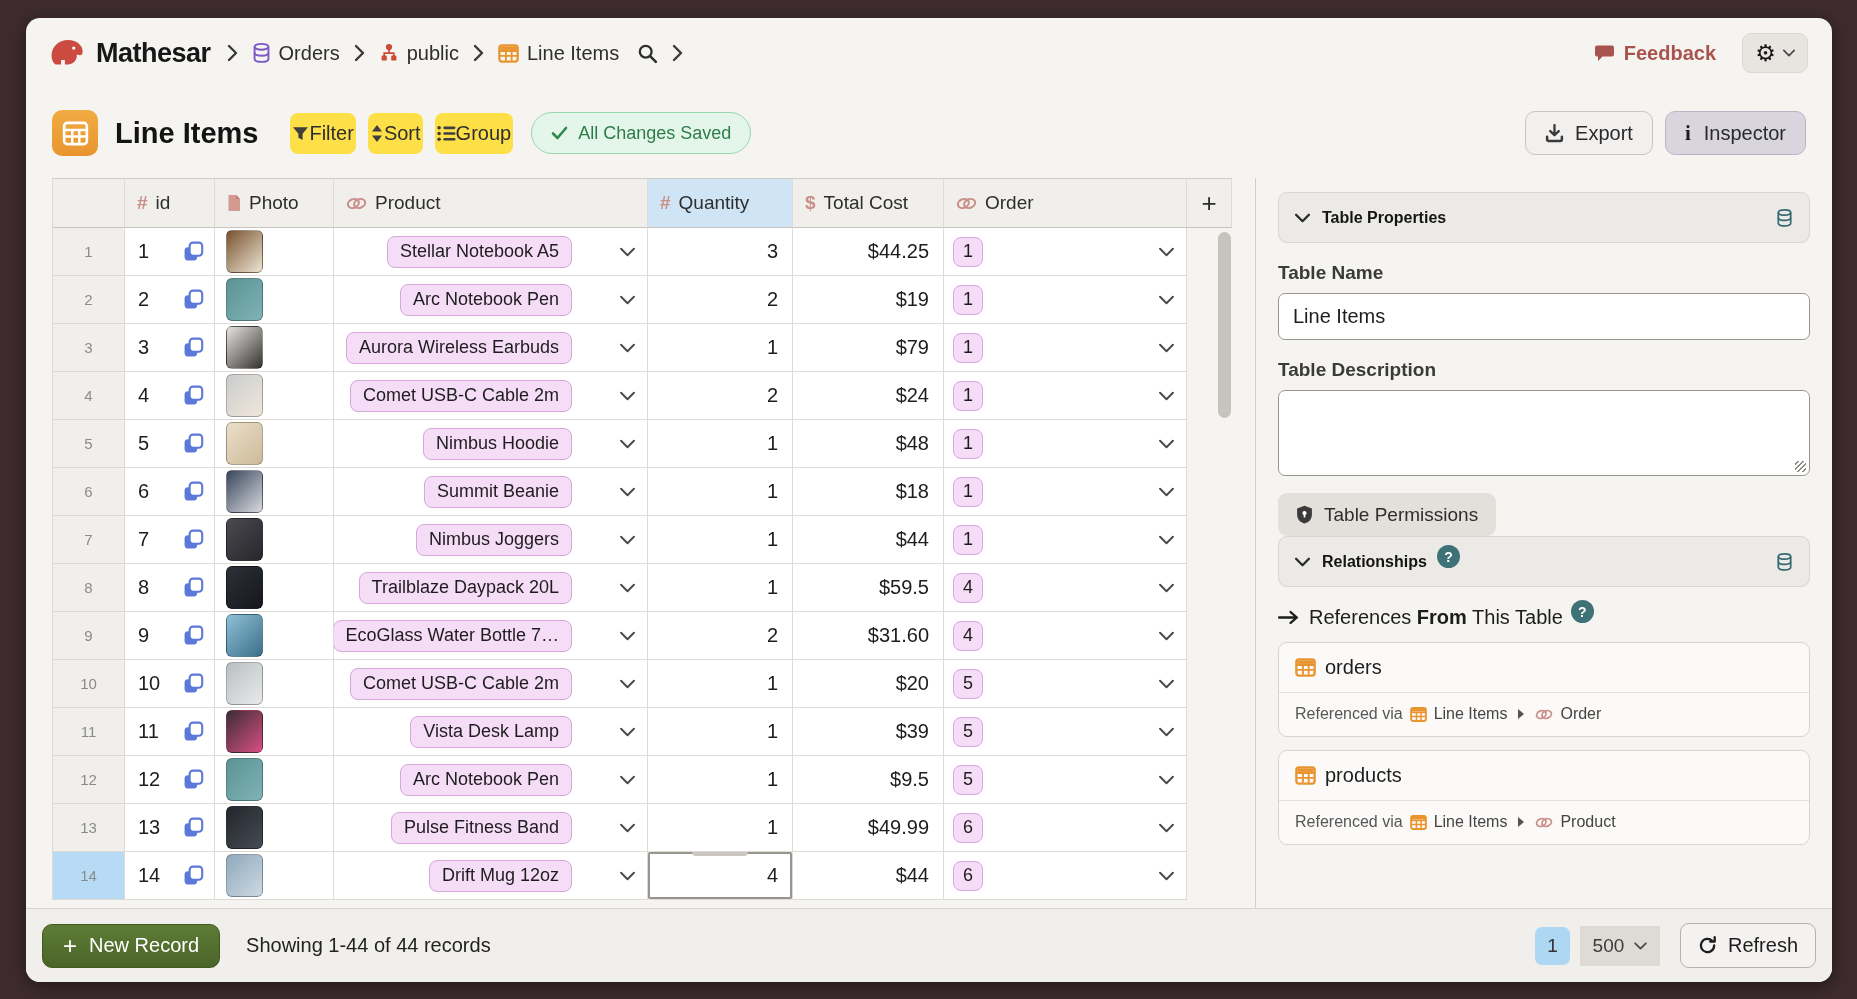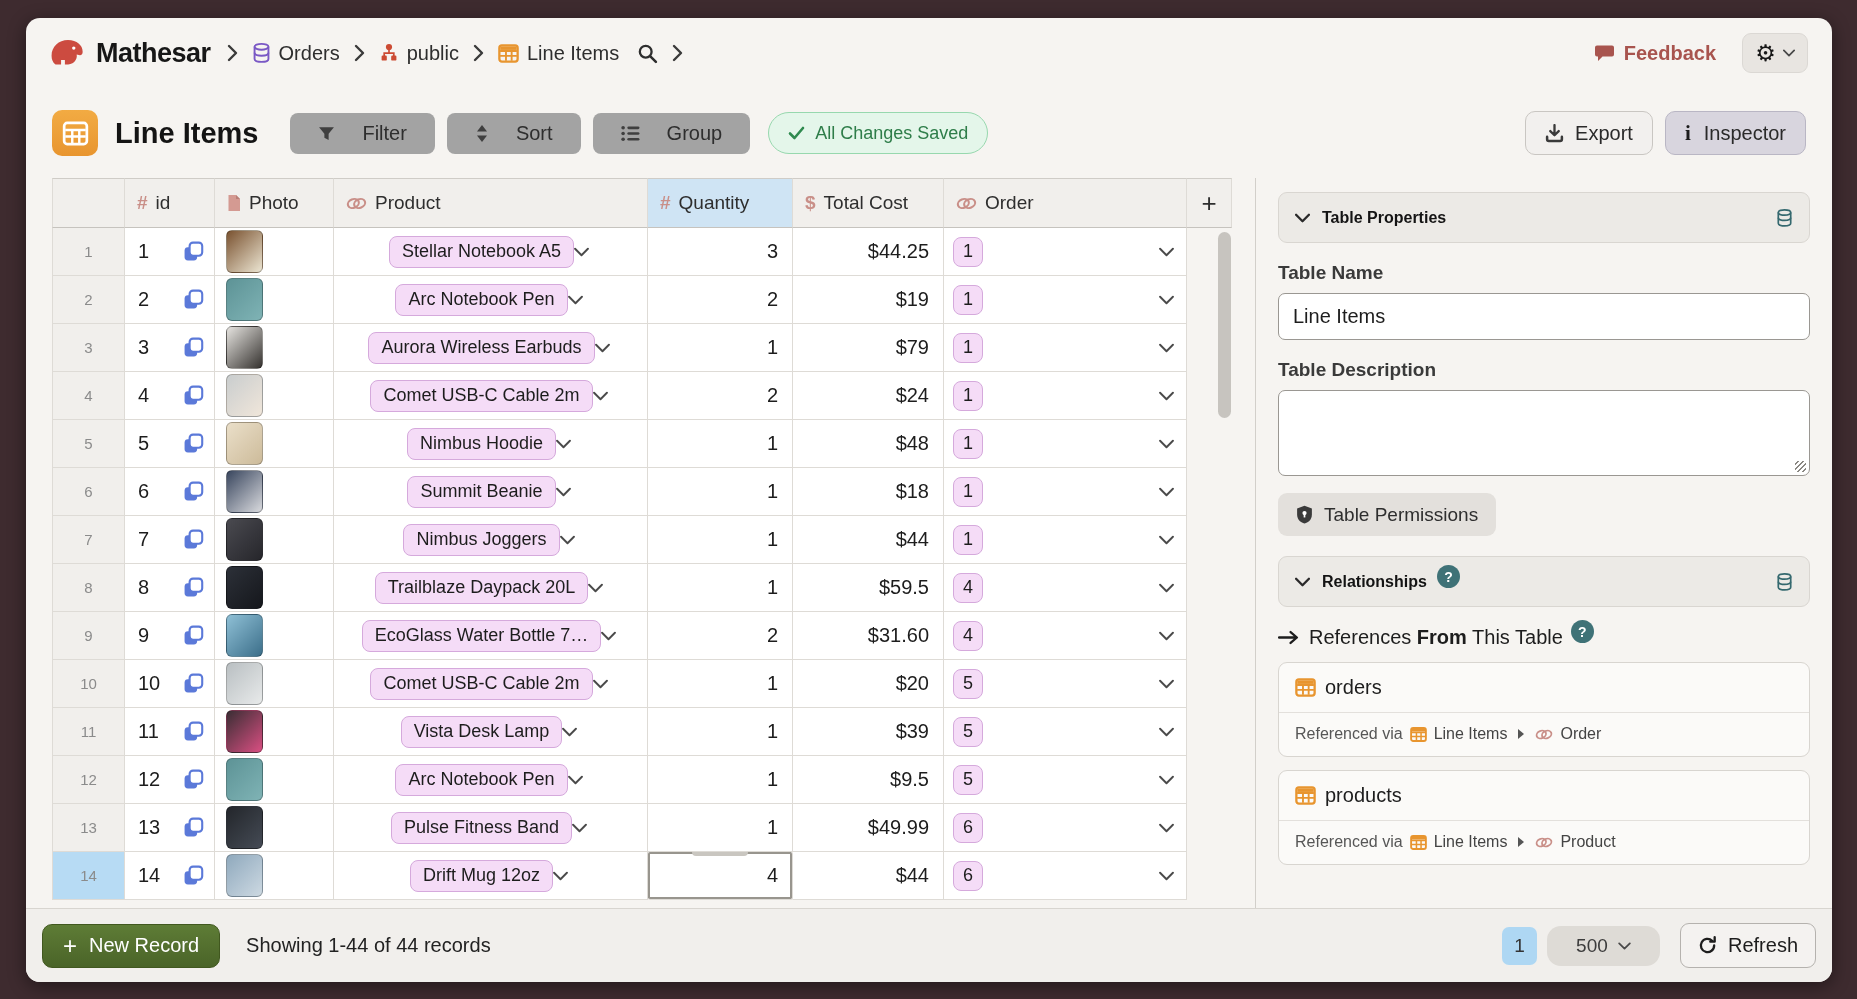--- a/index.html
+++ b/index.html
@@ -21,22 +21,22 @@
   .gearbtn { width:66px; height:40px; background:#e8e5e1; border:1px solid #dbd8d4; border-radius:9px;
              display:flex; align-items:center; justify-content:center; gap:7px; cursor:pointer; }
   .gear-glyph { font-size:23px; color:#181818; line-height:1; }
 
   
   .toolbar { height:90px; flex:none; display:flex; align-items:center; padding:0 26px; }
   .title-icon { width:46px; height:46px; border-radius:10px; background:linear-gradient(#f2ab43,#e8952f);
                 display:flex; align-items:center; justify-content:center; flex:none; }
   .page-title { font-size:29px; font-weight:800; color:#141414; margin-left:17px; }
   .tb-group { display:flex; align-items:center; gap:12px; margin-left:32px; }
-  .tb-btn { height:41px; padding:0 28px; background:#a3a3a3; border-radius:8px; display:flex; align-items:center;
-            gap:27px; font-size:20px; color:#2e2e2e; cursor:pointer; }
+  .tb-btn { height:41px; padding:0 2px; background:#fde047; border-radius:8px; display:flex; align-items:center;
+            gap:0; font-size:20px; color:#2e2e2e; cursor:pointer; }
   .saved-pill { height:42px; padding:0 19px; margin-left:18px; background:#e4f6ea; border:1.5px solid #97d8ae;
                 border-radius:21px; display:flex; align-items:center; gap:10px; font-size:18px; color:#2e7d49; }
   .toolbar-right { margin-left:auto; display:flex; align-items:center; gap:12px; }
   .export-btn { height:44px; padding:0 19px; background:#f2f0ee; border:1px solid #c9c6c2; border-radius:10px;
                 display:flex; align-items:center; gap:11px; font-size:20px; color:#2a2a2a; cursor:pointer; }
   .inspector-btn { height:44px; padding:0 19px; background:#d8d5de; border:1px solid #b9b6c4; border-radius:10px;
                 display:flex; align-items:center; gap:13px; font-size:20px; color:#2a2a2a; cursor:pointer; }
   .i-glyph { font-family:"Liberation Serif", serif; font-weight:700; font-size:21px; color:#1c1c1c; }
 
   
@@ -62,21 +62,21 @@
   .hrow .c4 { background:#cfe4f4; }
   .hicon { color:#c98f88; font-weight:700; font-size:19px; display:flex; align-items:center; }
   .plus-glyph { font-size:26px; color:#2e2e2e; font-weight:400; line-height:1; }
 
   .trow .c0 { background:#f1efec; color:#8b8b8b; font-size:15px; cursor:pointer; }
   .trow.selected .c0 { background:#b7dbf4; }
   .trow .c1 { padding:0 10px 0 13px; font-size:20px; color:#1d1d1d; justify-content:space-between; cursor:pointer; }
   .copy-ic { display:flex; cursor:pointer; }
   .trow .c2 { padding-left:11px; cursor:pointer; }
   .thumb { width:37px; height:43px; border-radius:6px; border:1px solid rgba(0,0,0,.25); }
-  .trow .c3 { padding:0 12px 0 9px; justify-content:center; cursor:pointer; }
+  .trow .c3 { padding:0 12px 0 9px; justify-content:flex-end; cursor:pointer;gap:48px; }
   .pill { background:#f5dcf7; border:1px solid #d5a9dc; border-radius:8px; padding:4px 12px 5px;
           font-size:18px; color:#1d1d1d; white-space:nowrap; }
   .pill.order { padding:3px 9px 4px; }
   .trow .c4 { justify-content:flex-end; padding-right:14px; font-size:20px; color:#1d1d1d; cursor:pointer; }
   .trow .c4.focused { box-shadow:inset 0 0 0 2px #98958e; border-radius:2px; position:relative; }
   .trow .c4.focused::before { content:""; position:absolute; top:0; left:50%; transform:translateX(-50%);
           width:56px; height:4px; background:#c9c6c0; border-radius:0 0 4px 4px; }
   .trow .c5 { justify-content:flex-end; padding-right:14px; font-size:20px; color:#1d1d1d; cursor:pointer; }
   .trow .c6 { padding:0 12px 0 9px; justify-content:space-between; cursor:pointer; }
   .chev { display:flex; cursor:pointer; }
@@ -116,21 +116,21 @@
   
   .footer { height:74px; flex:none; border-top:1px solid #d8d5d0; background:#f1efec; display:flex;
             align-items:center; padding:0 16px; }
   .new-rec { height:44px; padding:0 20px; border-radius:10px; background:linear-gradient(#5e7c36,#4a6428);
              border:1px solid #41581f; color:#fff; display:flex; align-items:center; gap:12px; font-size:20px; cursor:pointer; }
   .new-rec .plus { font-size:24px; font-weight:400; line-height:1; }
   .showing { margin-left:26px; font-size:20px; color:#222; }
   .footer-right { margin-left:auto; display:flex; align-items:center; gap:10px; }
   .pagebtn { min-width:35px; height:38px; background:#aed7f3; border-radius:7px; display:flex; align-items:center;
              justify-content:center; font-size:19px; color:#333; cursor:pointer; }
-  .sizesel { height:40px; width:113px; background:#dedbd6; border-radius:14px; display:flex; align-items:center;
+  .sizesel { height:40px; width:80px; background:#dedbd6; border-radius:1px; display:flex; align-items:center;
              justify-content:center; gap:10px; font-size:19px; color:#3c3c3c; cursor:pointer; }
   .refresh-btn { margin-left:10px; height:45px; padding:0 17px; background:#f4f2f0; border:1px solid #b5b2ae;
              border-radius:9px; display:flex; align-items:center; gap:11px; font-size:20px; color:#1d1d1d; cursor:pointer; }
 </style>
 </head>
 <body>
 
 <div class="stage">
   <div class="window">
 
@@ -830,21 +830,21 @@
             <div class="perm-btn">
               <svg width="17" height="19" viewBox="0 0 16 18">
                   <path d="M8 0.8 L15 3.4 V9 c0 4.4 -3 7.6 -7 8.6 C4 16.6 1 13.4 1 9 V3.4 Z" fill="#3a3a3a"></path>
                   <circle cx="8" cy="7.6" r="2" fill="#fff"></circle>
                   <rect x="7.2" y="8.2" width="1.6" height="3.6" fill="#fff"></rect>
                 </svg>
               <span>Table Permissions</span>
             </div>
           </div>
 
-          <div class="secbar" style="margin-top:20px;">
+          <div class="secbar" style="">
             <svg width="15" height="10" viewBox="0 0 14 9">
                 <polyline points="1,1.5 7,7.5 13,1.5" fill="none" stroke="#2a2a2a" stroke-width="2.2" stroke-linecap="round" stroke-linejoin="round"></polyline>
               </svg>
             <span class="sec-title">Relationships</span>
             <span class="qbadge" style="margin-left:-2px; margin-top:-10px;">?</span>
             <span class="spacer"></span>
             <span style="display:flex;">
               <svg width="17" height="20" viewBox="0 0 20 22">
                   <ellipse cx="10" cy="4.5" rx="7.3" ry="3.1" fill="none" stroke="#35696f" stroke-width="2"></ellipse>
                   <path d="M2.7 4.5 V17.2 c0 1.8 3.3 3.1 7.3 3.1 s7.3-1.3 7.3-3.1 V4.5" fill="none" stroke="#35696f" stroke-width="2"></path>

